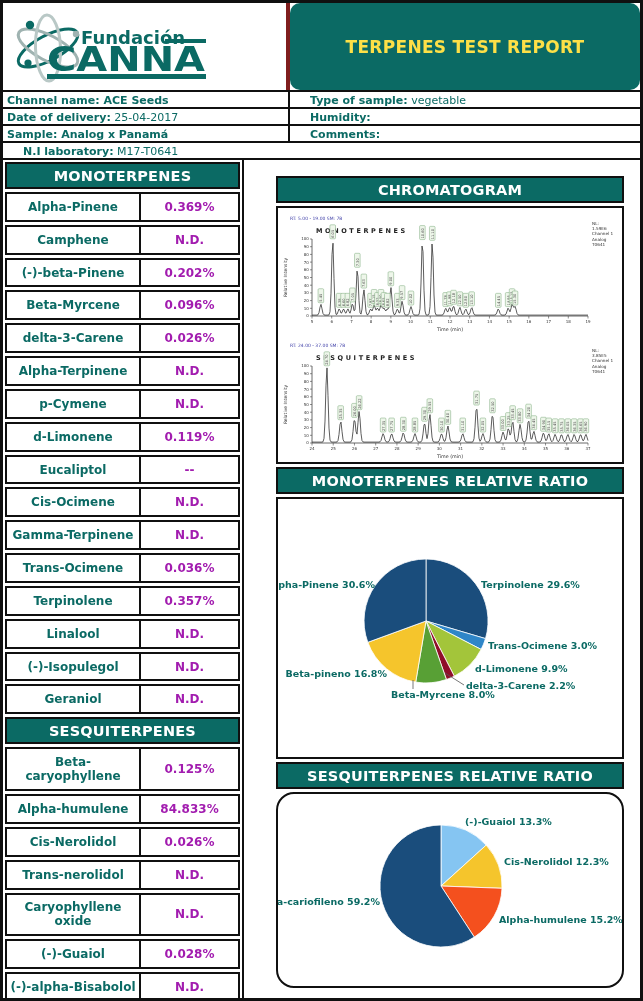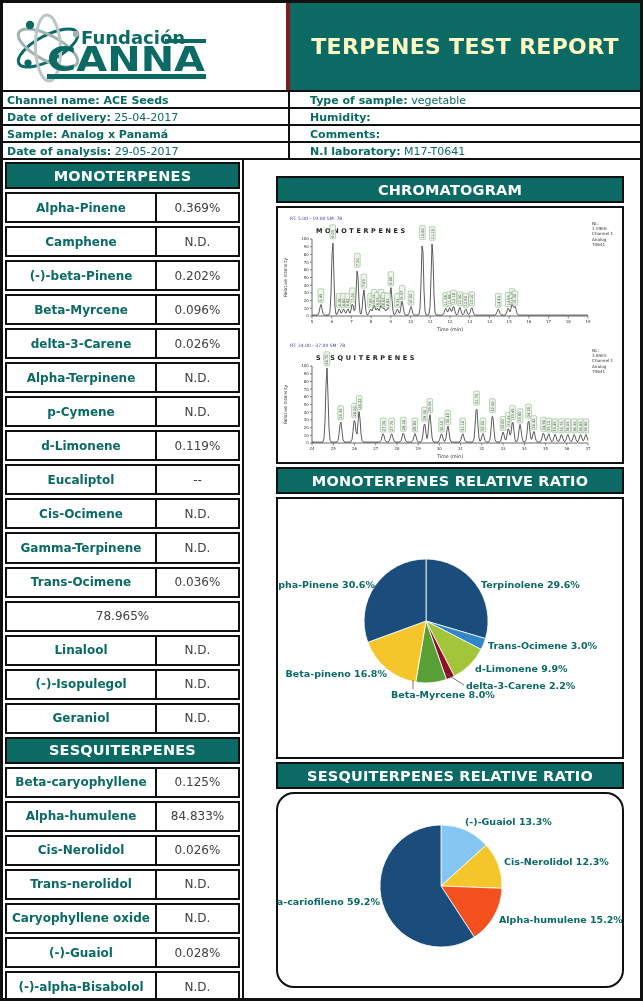--- a/index.html
+++ b/index.html
@@ -3,23 +3,23 @@
 <meta charset="utf-8">
 <style>
   * { box-sizing: border-box; margin: 0; padding: 0; }
   body { background:#888; font-family:"DejaVu Sans","Liberation Sans",sans-serif; }
   .page{ width:643px; height:1001px; background:#fff; border:3px solid #101010;
          display:flex; flex-direction:column; margin:0 auto; overflow:hidden; }
 
   
   .header-row{ flex:0 0 85px; display:flex; border-bottom:2px solid #101010; }
   .logo-cell{ width:287px; border-right:4px solid #7f1d1d; background:#fff; }
-  .title-cell{ flex:1; background:var(--teal); color:#fef9c3; display:flex;
+  .title-cell{ flex:1; background:var(--teal); color:#fde047; display:flex;
                align-items:center; justify-content:center;
-               font-size:22px; font-weight:bold; letter-spacing:.3px; }
+               font-size:17px; font-weight:bold; letter-spacing:.3px;border-radius:10px; }
 
   
   .info-row{ flex:0 0 20px; display:flex; border-bottom:2px solid #101010; font-size:11px; }
   .info-cell{ padding:2px 4px 0 4px; color:var(--teal); white-space:nowrap; overflow:hidden;}
   .info-cell.l{ width:287px; border-right:2px solid #101010; }
   .info-cell.r{ flex:1;padding-left:20px; }
   .info-cell .lbl{ font-weight:bold; }
   .info-cell .val{ font-weight:normal; }
   .info-cell .val.b{ font-weight:bold; }
 
@@ -27,25 +27,25 @@
   .main{ flex:0 0 814px; display:flex;gap:16px; }
   .left-col{ width:287px; border-right:2px solid #101010; display:flex;
              flex-direction:column; padding:2px; gap:3px; }
   .right-col{ flex:1; display:flex; flex-direction:column; padding:16px; gap:3px; }
 
   .sec-h{ flex:0 0 27px; background:var(--teal); color:#fff; border:2px solid #101010;
           display:flex; align-items:center; justify-content:center;
           font-size:14.5px; font-weight:bold; letter-spacing:.2px; }
 
   .t-row{ flex:1 1 auto; display:flex; border:2px solid #101010; background:#fff; }
-  .t-name{ width:150px; border-right:2px solid #101010; display:flex; align-items:center;
+  .t-name{ width:134px; border-right:2px solid #101010; display:flex; align-items:center;
            justify-content:center; color:var(--teal); font-weight:bold; font-size:12px;
            text-align:center; padding:0 2px; }
   .t-val{ flex:1; display:flex; align-items:center; justify-content:center;
-          color:#404040; font-weight:normal; font-size:12px; }
+          color:#a21caf; font-weight:bold; font-size:12px; }
 
   .panel{ border:2px solid #101010; background:#fff; overflow:hidden; }
   #chrom-box{ flex:0 0 258px; display:flex; flex-direction:column; justify-content:space-around; }
   #pie1-box{ flex:0 0 262px; }
   #pie2-box{ flex:1;border-radius:18px; }
 
   
   .footer{ flex:0 0 14px; border-top:2px solid #101010; display:flex; align-items:center;
            justify-content:center; color:var(--teal); font-size:14px; }
   .bottom-bar{ flex:1; background:var(--teal); }
@@ -82,21 +82,20 @@
       </div>
       <div class="info-row">
         <div class="info-cell l"><span class="lbl">Date of delivery:</span><span class="val"> 25-04-2017</span></div>
         <div class="info-cell r"><span class="lbl">Humidity:</span><span class="val"> </span></div>
       </div>
       <div class="info-row">
         <div class="info-cell l"><span class="lbl">Sample:</span><span class="val b"> Analog x Panamá</span></div>
         <div class="info-cell r"><span class="lbl">Comments:</span><span class="val"> </span></div>
       </div>
       <div class="info-row">
-        <div class="info-cell l"><span class="lbl">Date of analysis:</span><span class="val"> 29-05-2017</span></div>
         <div class="info-cell r"><span class="lbl">N.I laboratory:</span><span class="val"> M17-T0641</span></div>
       </div>
     </div>
 
   <div class="main">
     <div class="left-col" id="left-col">
         <div class="sec-h">MONOTERPENES</div>
         <div class="t-row">
           <div class="t-name">Alpha-Pinene</div>
           <div class="t-val">0.369%</div>
@@ -139,21 +138,22 @@
         </div>
         <div class="t-row">
           <div class="t-name">Gamma-Terpinene</div>
           <div class="t-val">N.D.</div>
         </div>
         <div class="t-row">
           <div class="t-name">Trans-Ocimene</div>
           <div class="t-val">0.036%</div>
         </div>
         <div class="t-row">
-          <div class="t-val">78.965%</div>
+          <div class="t-name">Terpinolene</div>
+          <div class="t-val">0.357%</div>
         </div>
         <div class="t-row">
           <div class="t-name">Linalool</div>
           <div class="t-val">N.D.</div>
         </div>
         <div class="t-row">
           <div class="t-name">(-)-Isopulegol</div>
           <div class="t-val">N.D.</div>
         </div>
         <div class="t-row">

